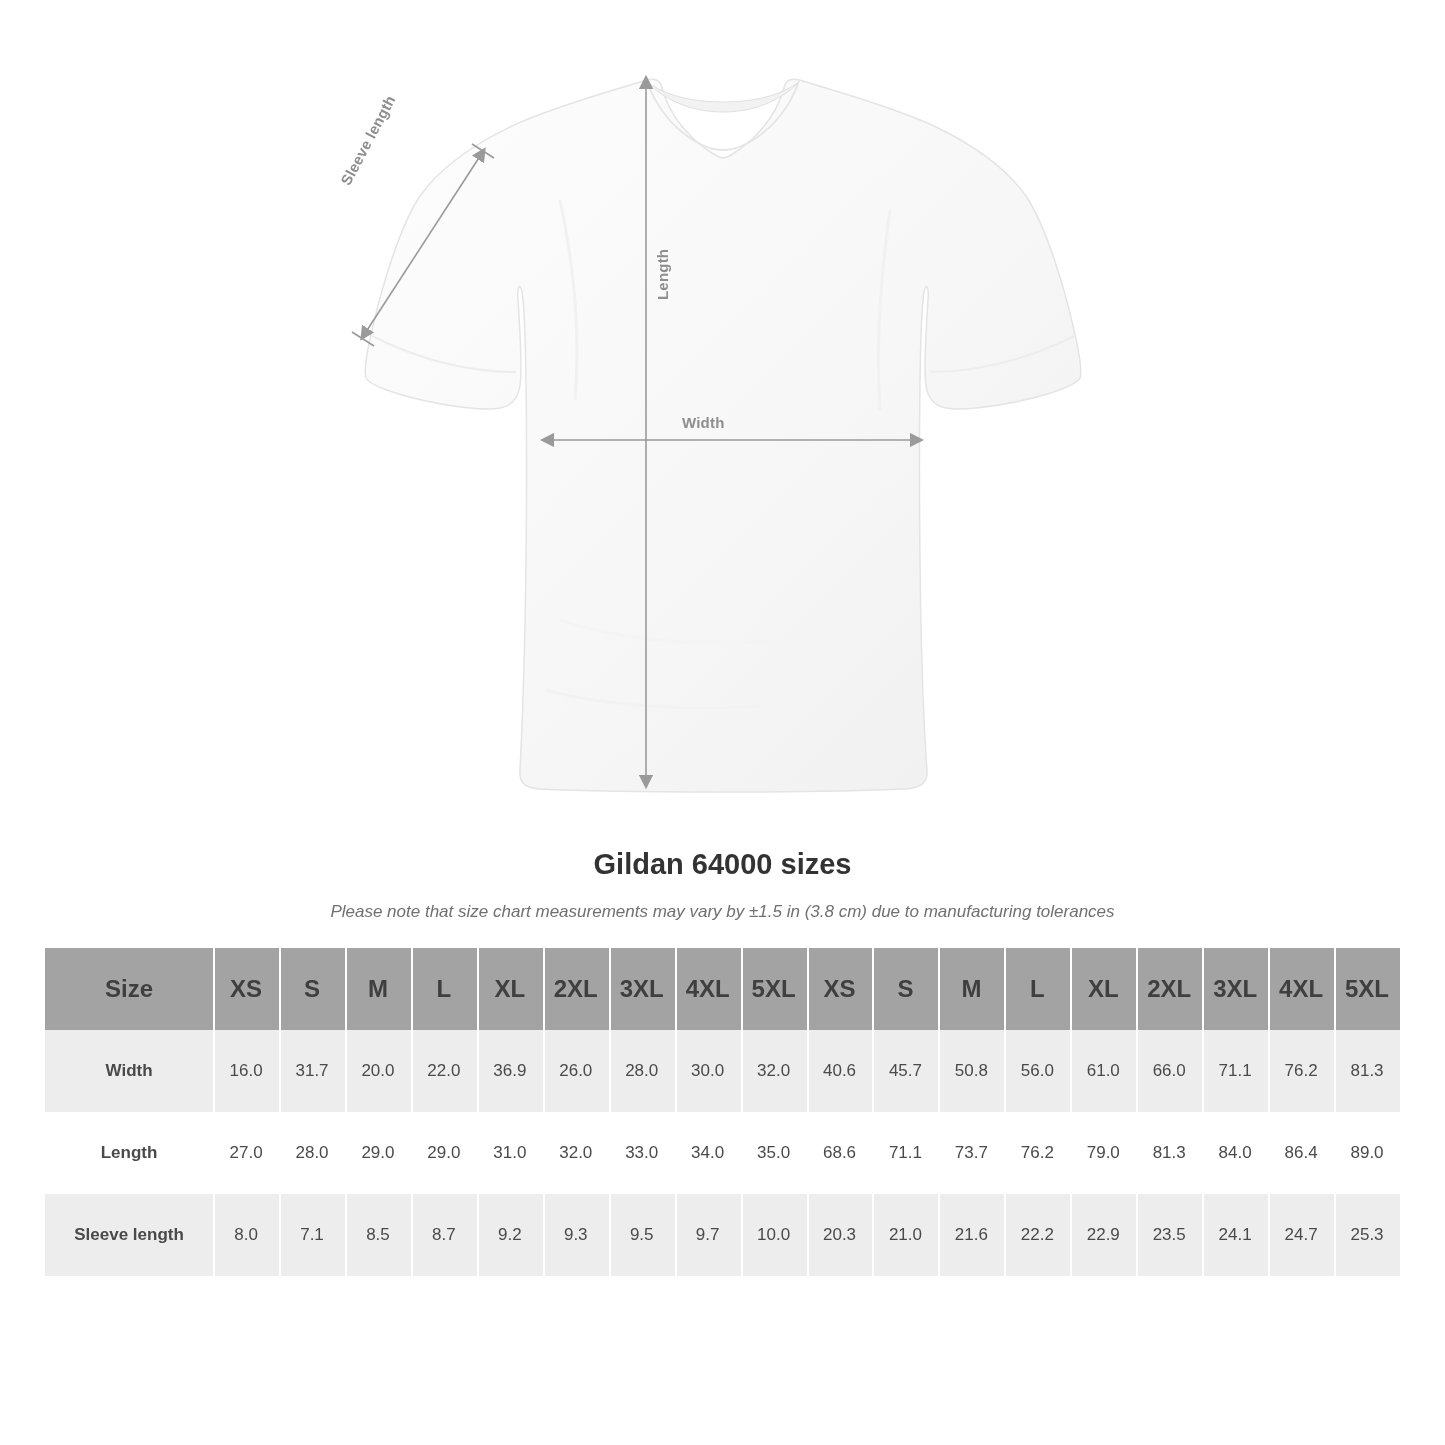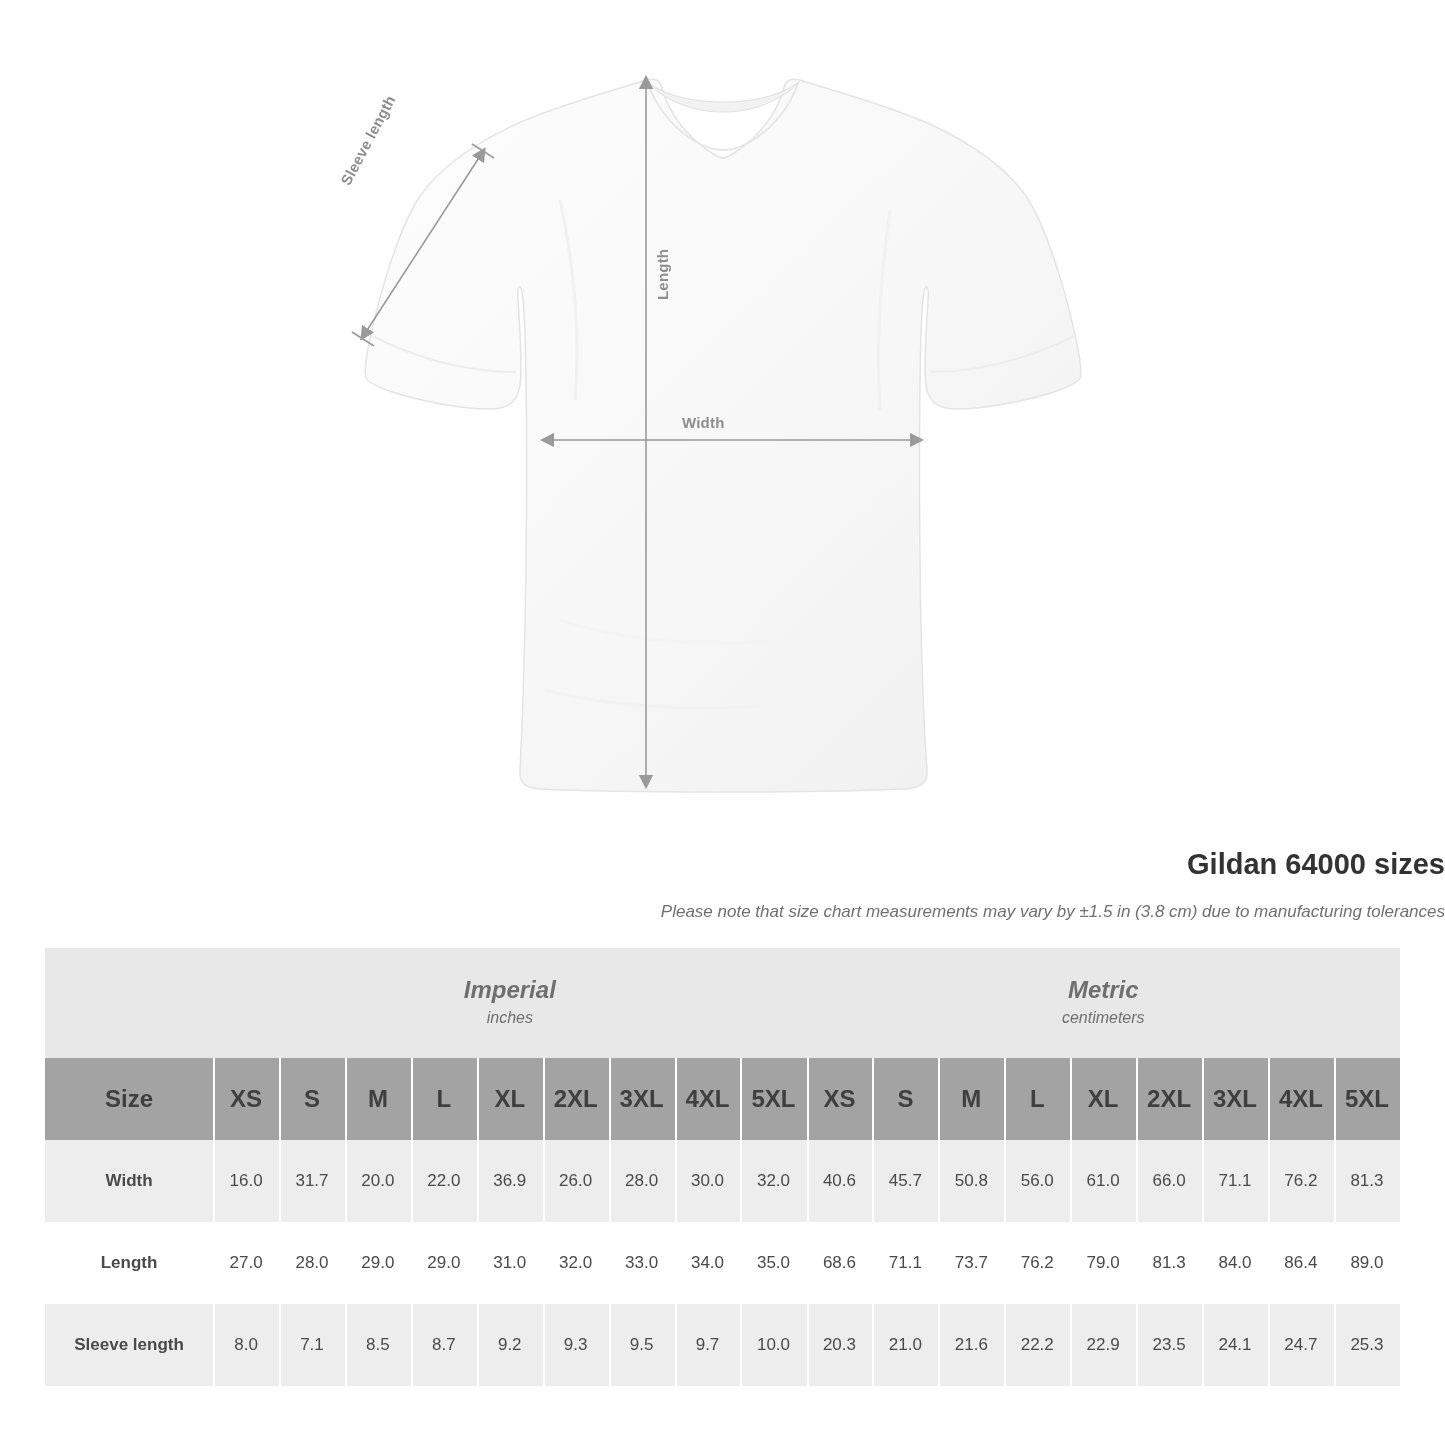--- a/index.html
+++ b/index.html
@@ -52,21 +52,21 @@
     transform: rotate(-90deg);
     transform-origin: left top;
   }
   .label-width {
     left: 682px;
     top: 414px;
   }
 
   
   .title-block {
-    text-align: right;
+    text-align: center;
     margin-top: 18px;
   }
   .chart-title {
     font-size: 29px;
     font-weight: bold;
     color: #333333;
     margin: 0;
   }
   .chart-note {
     margin-top: 21px;
@@ -225,31 +225,20 @@
     <div class="chart-note">Please note that size chart measurements may vary by ±1.5 in (3.8 cm) due to manufacturing tolerances</div>
   </div>
 
   <div class="table-wrap">
     <table class="size-table">
       <colgroup>
         <col style="width:168px">
         <col span="18" style="width:65.9px">
       </colgroup>
       <tbody>
-        <tr>
-          <td class="unit-head"></td>
-          <td class="unit-head" colspan="9">
-            <div class="unit-name">Imperial</div>
-            <div class="unit-sub">inches</div>
-          </td>
-          <td class="unit-head" colspan="9">
-            <div class="unit-name">Metric</div>
-            <div class="unit-sub">centimeters</div>
-          </td>
-        </tr>
 
         <tr class="row-head">
           <td class="rowlabel">Size</td>
           <td class="cell col-sep">XS</td>
           <td class="cell col-sep">S</td>
           <td class="cell col-sep">M</td>
           <td class="cell col-sep">L</td>
           <td class="cell col-sep">XL</td>
           <td class="cell col-sep">2XL</td>
           <td class="cell col-sep">3XL</td>

